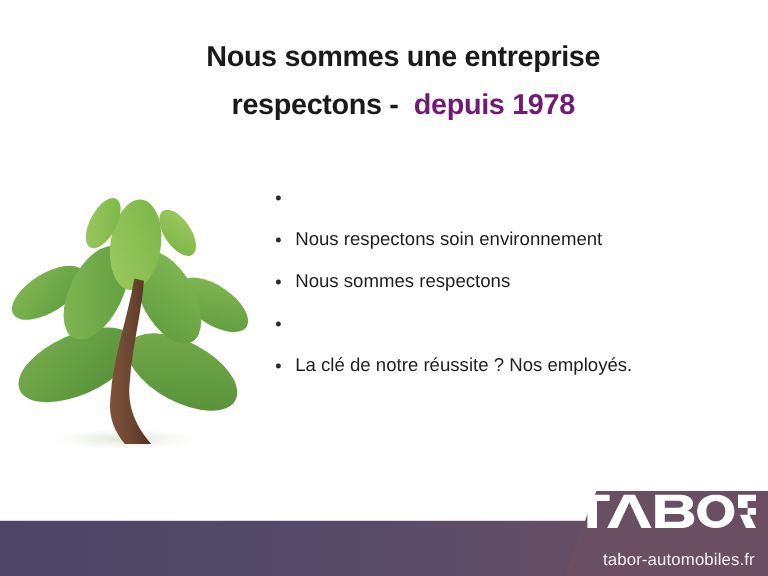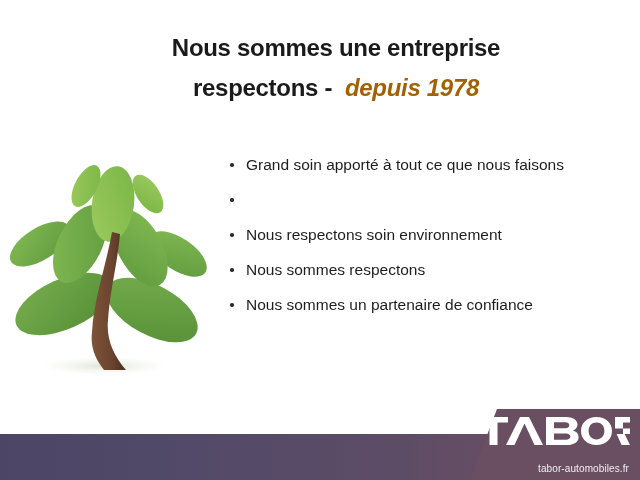--- a/index.html
+++ b/index.html
@@ -31,22 +31,21 @@
     line-height: 40px;
     letter-spacing: -0.3px;
     color: #1a1a1a;
     padding-left: 16px;
   }
   #heading .line {
     display: block;
     white-space: nowrap;
   }
   #heading .accent {
-    color: #a16207;
-    font-style: italic;
+    color: #701a75;
   }
   #heading .dash {
     color: #1a1a1a;
   }
 
   
   #tree-illustration {
     position: absolute;
     left: 8px;
     top: 148px;
@@ -123,21 +122,21 @@
   }
   #brand-wordmark {
     display: block;
     width: 152px;
     height: 28px;
     margin-left: auto;
   }
   #brand-tagline {
     display: block;
     margin-top: 18px;
-    font-size: 10px;
+    font-size: 14px;
     letter-spacing: 0.1px;
     color: #f2eef1;
     padding-right: 1px;
   }
 </style>
 </head>
 <body>
 
 <div id="slide">
 
@@ -190,25 +189,25 @@
 
       <ellipse cx="78" cy="38" rx="23" ry="11" fill="url(#gLeafLight)" transform="rotate(-62 78 38)"></ellipse>
 
       <ellipse cx="140" cy="46" rx="22" ry="11" fill="url(#gLeafLight)" transform="rotate(56 140 46)"></ellipse>
 
       <path d="M104 84 C 98 118, 86 150, 84 184 C 82 200, 88 212, 96 222 L 118 222 C 106 208, 98 192, 100 172 C 102 142, 110 112, 112 86 Z" fill="url(#gTrunk)"></path>
     </svg>
   </div>
 
   <ul id="values-list">
-    <li><span class="dot"></span><span>Grand soin apporté à tout ce que nous faisons</span></li>
     <li><span class="dot"></span></li>
     <li><span class="dot"></span><span>Nous respectons soin environnement</span></li>
     <li><span class="dot"></span><span>Nous sommes respectons</span></li>
-    <li><span class="dot"></span><span>Nous sommes un partenaire de confiance</span></li>
+    <li><span class="dot"></span></li>
+    <li><span class="dot"></span><span>La clé de notre réussite ? Nos employés.</span></li>
   </ul>
 
   <div id="footer">
     <div id="footer-bar"></div>
     <div id="footer-logo-panel"></div>
 
     <div id="brand-block">
       <svg id="brand-wordmark" viewBox="0 0 152 28" xmlns="http://www.w3.org/2000/svg">
         <g fill="#ffffff">
 

